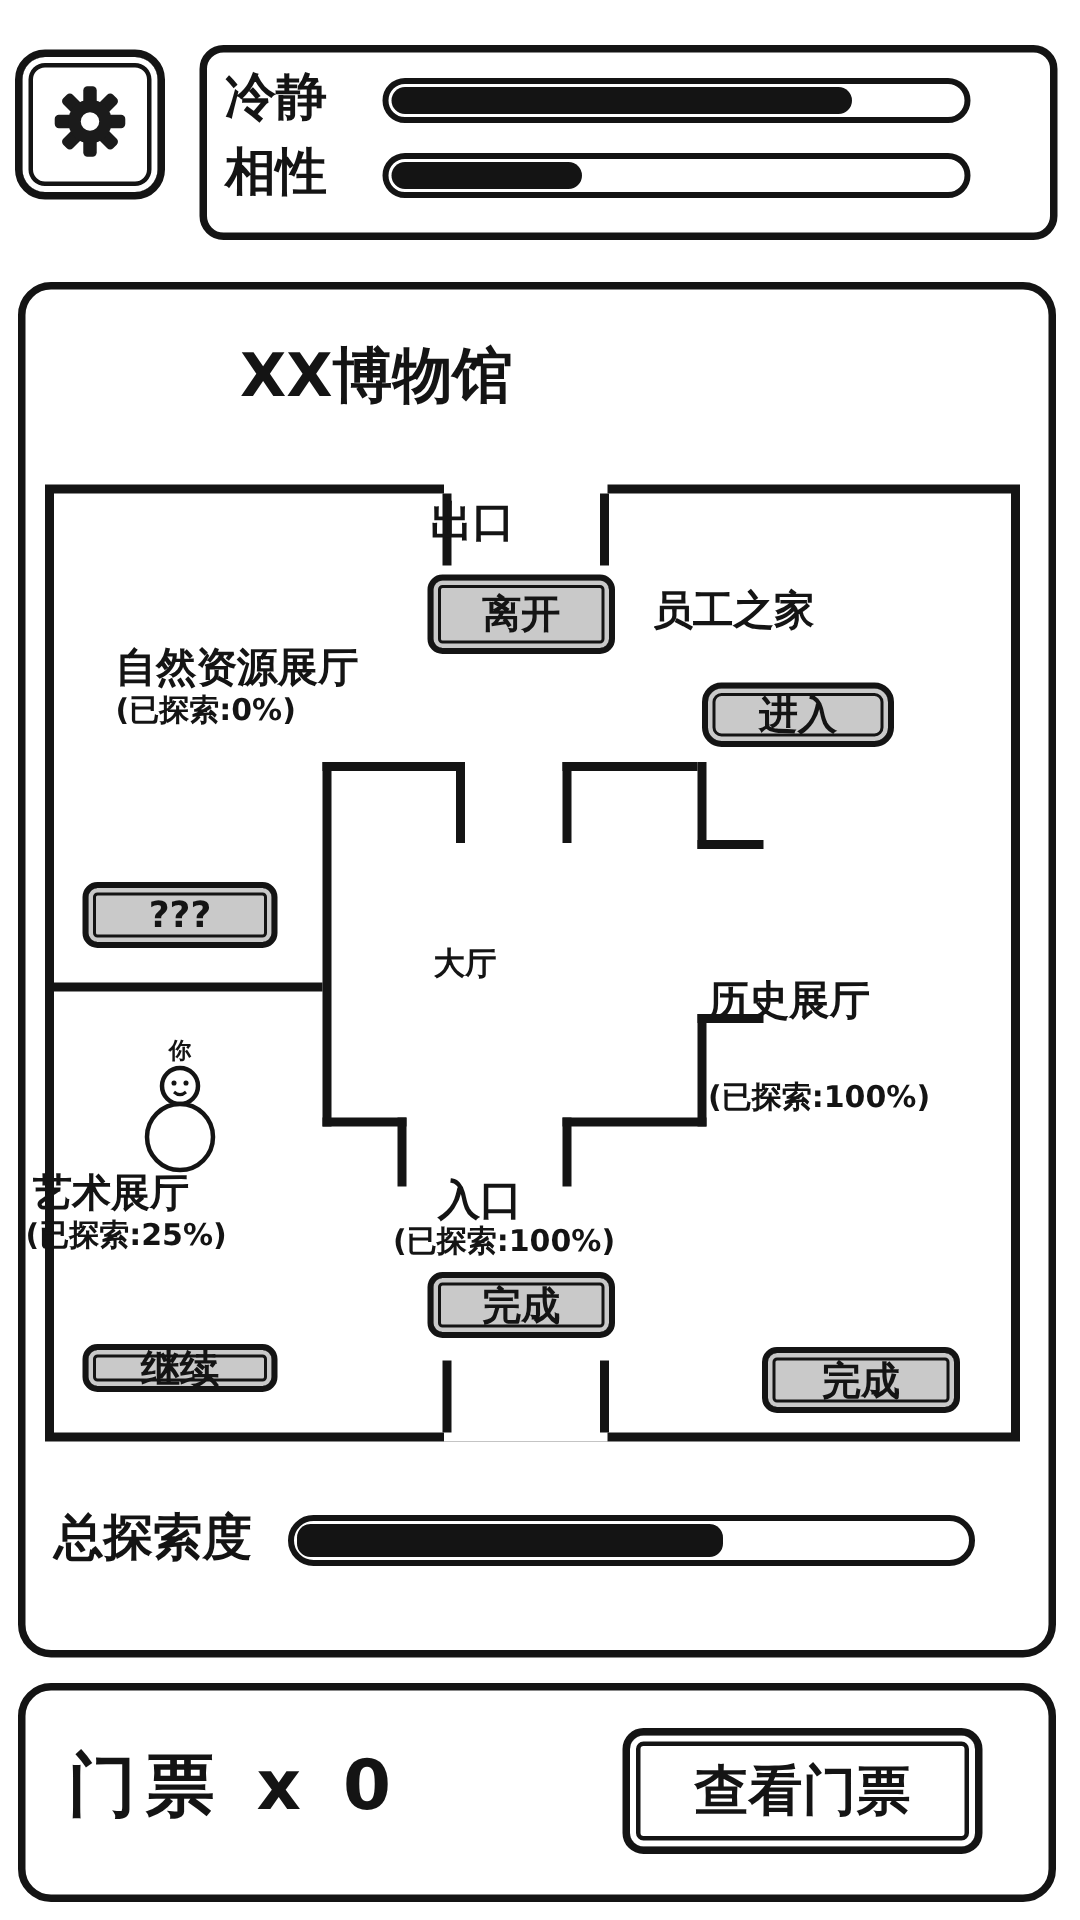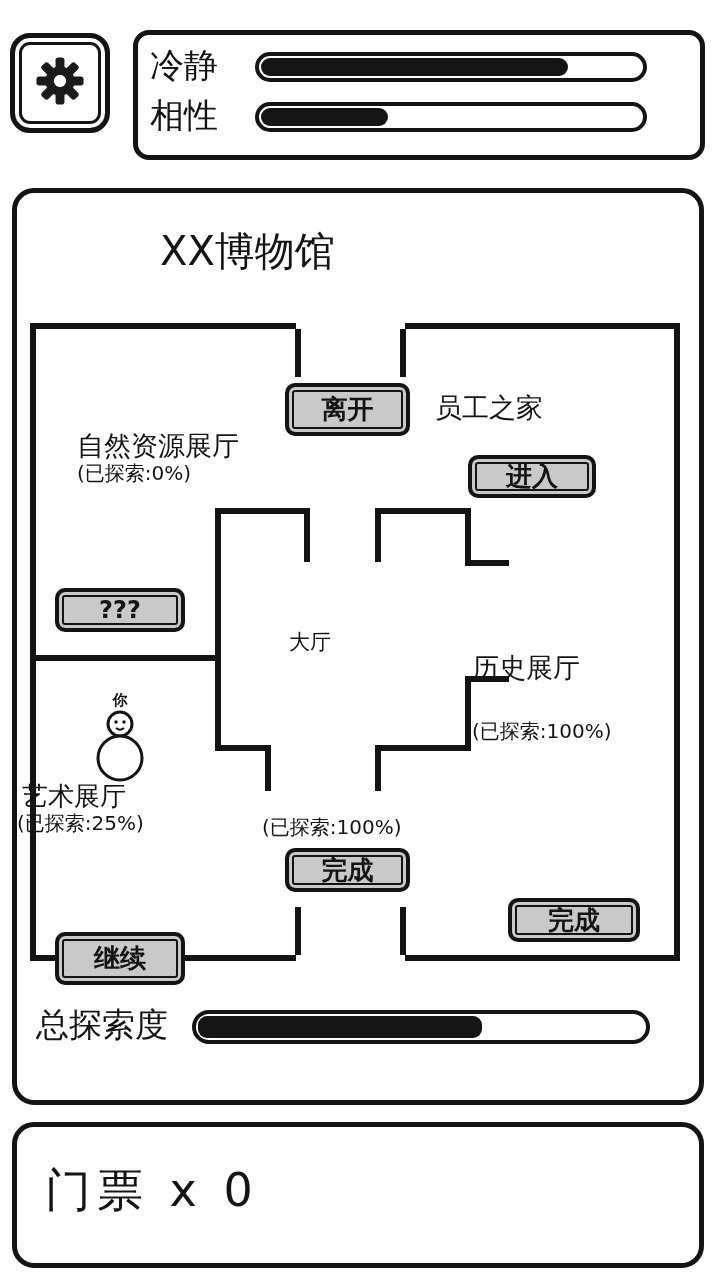--- a/index.html
+++ b/index.html
@@ -1,20 +1,20 @@
 <!DOCTYPE html>
 <html><head>
 <meta charset="utf-8">
 <style>
   * { box-sizing: border-box; margin: 0; padding: 0; }
   html, body { width: 720px; height: 1280px; background: #fff; }
   body { font-family: "DejaVu Sans", "Liberation Sans", sans-serif; font-weight: 700; color: #141414; }
   .screen { position: relative; width: 720px; height: 1280px; background: #fff; overflow: hidden; }
   .panel { position: absolute; border: 5px solid #141414; border-radius: 22px; background: #fff; }
-  .label { position: absolute; color: #141414; font-weight: 400; line-height: 1.15; }
+  .label { position: absolute; color: #141414; font-weight: 700; line-height: 1.15; }
   .center { }
   .bar { position: absolute; border: 4px solid #141414; border-radius: 17px; background: #fff; }
   .bar .fill { position: absolute; left: 2px; top: 2px; bottom: 2px; background: #141414; border-radius: 9px; }
   .wall { position: absolute; background: #141414; }
   .gap { position: absolute; background: #fff; }
   .map { position: absolute; border: 6px solid #141414; background: #fff; }
   .gbtn { position: absolute; background: #c9c9c9; border: 4px solid #141414; border-radius: 10px;
           box-shadow: inset 0 0 0 3px #c9c9c9, inset 0 0 0 5px #141414;
           display: flex; align-items: center; justify-content: center;
           font-weight: 700; color: #141414; font-size: 26px; cursor: pointer; font-family: inherit; }
@@ -79,51 +79,54 @@
   <div class="wall" style="left:465px; top:676px; width:6px; height:75px;"></div>
   <div class="wall" style="left:465px; top:676px; width:44px; height:6px;"></div>
   <div class="wall" style="left:215px; top:745px; width:56px; height:6px;"></div>
   <div class="wall" style="left:265px; top:745px; width:6px; height:46px;"></div>
   <div class="wall" style="left:375px; top:745px; width:96px; height:6px;"></div>
   <div class="wall" style="left:375px; top:745px; width:6px; height:46px;"></div>
   <div class="wall" style="left:36px; top:655px; width:179px; height:6px;"></div>
   <div class="wall" style="left:295px; top:907px; width:6px; height:48px;"></div>
   <div class="wall" style="left:400px; top:907px; width:6px; height:48px;"></div>
 
+  <div class="label center" style="left:287px; top:332px; width:120px; font-size:28px;">出口</div>
   <div class="label center" style="left:77px; top:430px; width:230px; font-size:27px;">自然资源展厅</div>
   <div class="label center" style="left:435px; top:392px; width:200px; font-size:27px;">员工之家</div>
   <div class="label center" style="left:77px; top:462px; width:230px; font-size:20px;">(已探索:0%)</div>
   <div class="label center" style="left:289px; top:630px; width:120px; font-size:21px;">大厅</div>
   <div class="label center" style="left:472px; top:652px; width:200px; font-size:27px;">历史展厅</div>
   <div class="label center" style="left:472px; top:720px; width:200px; font-size:20px;">(已探索:100%)</div>
   <div class="label center" style="left:22px; top:782px; width:170px; font-size:26px;">艺术展厅</div>
   <div class="label center" style="left:17px; top:812px; width:190px; font-size:20px;">(已探索:25%)</div>
+  <div class="label center" style="left:292px; top:784px; width:120px; font-size:28px;">入口</div>
   <div class="label center" style="left:262px; top:816px; width:180px; font-size:20px;">(已探索:100%)</div>
 
   <div class="player" style="left:88px; top:692px; width:64px; height:92px;">
     <div class="ptag">你</div>
     <span>
       <svg width="64" height="76" viewBox="0 0 64 76">
         <circle cx="32" cy="16" r="12" fill="#fff" stroke="#141414" stroke-width="3"></circle>
         <circle cx="28" cy="14" r="1.7" fill="#141414"></circle>
         <circle cx="36" cy="14" r="1.7" fill="#141414"></circle>
         <path d="M28 20 q4 3.5 8 0" stroke="#141414" stroke-width="2" fill="none"></path>
         <circle cx="32" cy="50" r="22" fill="#fff" stroke="#141414" stroke-width="3"></circle>
       </svg>
     </span>
   </div>
 
   <div class="gbtn" style="left:285px; top:383px; width:125px; height:53px;">离开</div>
-  <div class="gbtn" style="left:468px; top:455px; width:128px; height:43px;">进入</div>
+  <div class="gbtn" style="left:468px; top:455px; width:128px; height:43px;border-radius:13px;">进入</div>
   <div class="gbtn" style="left:55px; top:588px; width:130px; height:44px; font-size:24px;">???</div>
   <div class="gbtn" style="left:285px; top:848px; width:125px; height:44px;">完成</div>
-  <div class="gbtn" style="left:55px; top:932px; width:130px; height:53px;">继续</div>
+  <div class="gbtn" style="left:55px; top:896px; width:130px; height:32px;">继续</div>
   <div class="gbtn" style="left:508px; top:898px; width:132px; height:44px;">完成</div>
 
   <div class="label" style="left:36px; top:1006px; font-size:33px;">总探索度</div>
   <div class="bar" style="left:192px; top:1010px; width:458px; height:34px;">
     <div class="fill" style="width: 63%;"></div>
   </div>
 
   <div class="panel" style="left:12px; top:1122px; width:692px; height:146px;"></div>
   <div class="label" style="left:45px; top:1164px; font-size:46px; letter-spacing:6px;">门票 x 0</div>
+  <div class="wbtn" style="left:415px; top:1152px; width:240px; height:84px;">查看门票</div>
 
 </div>
 
 </body></html>

